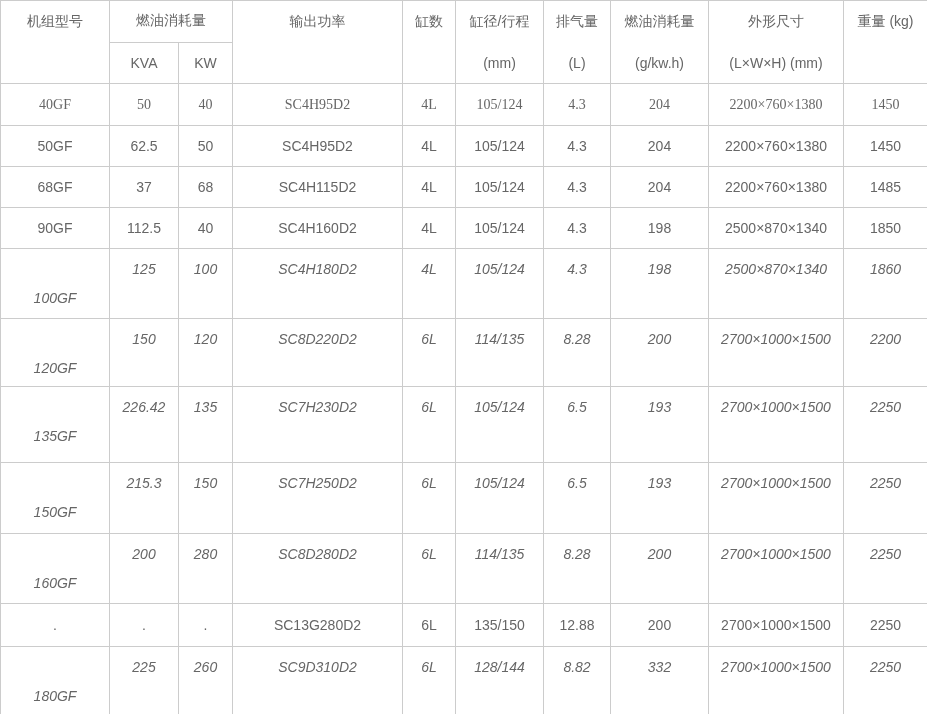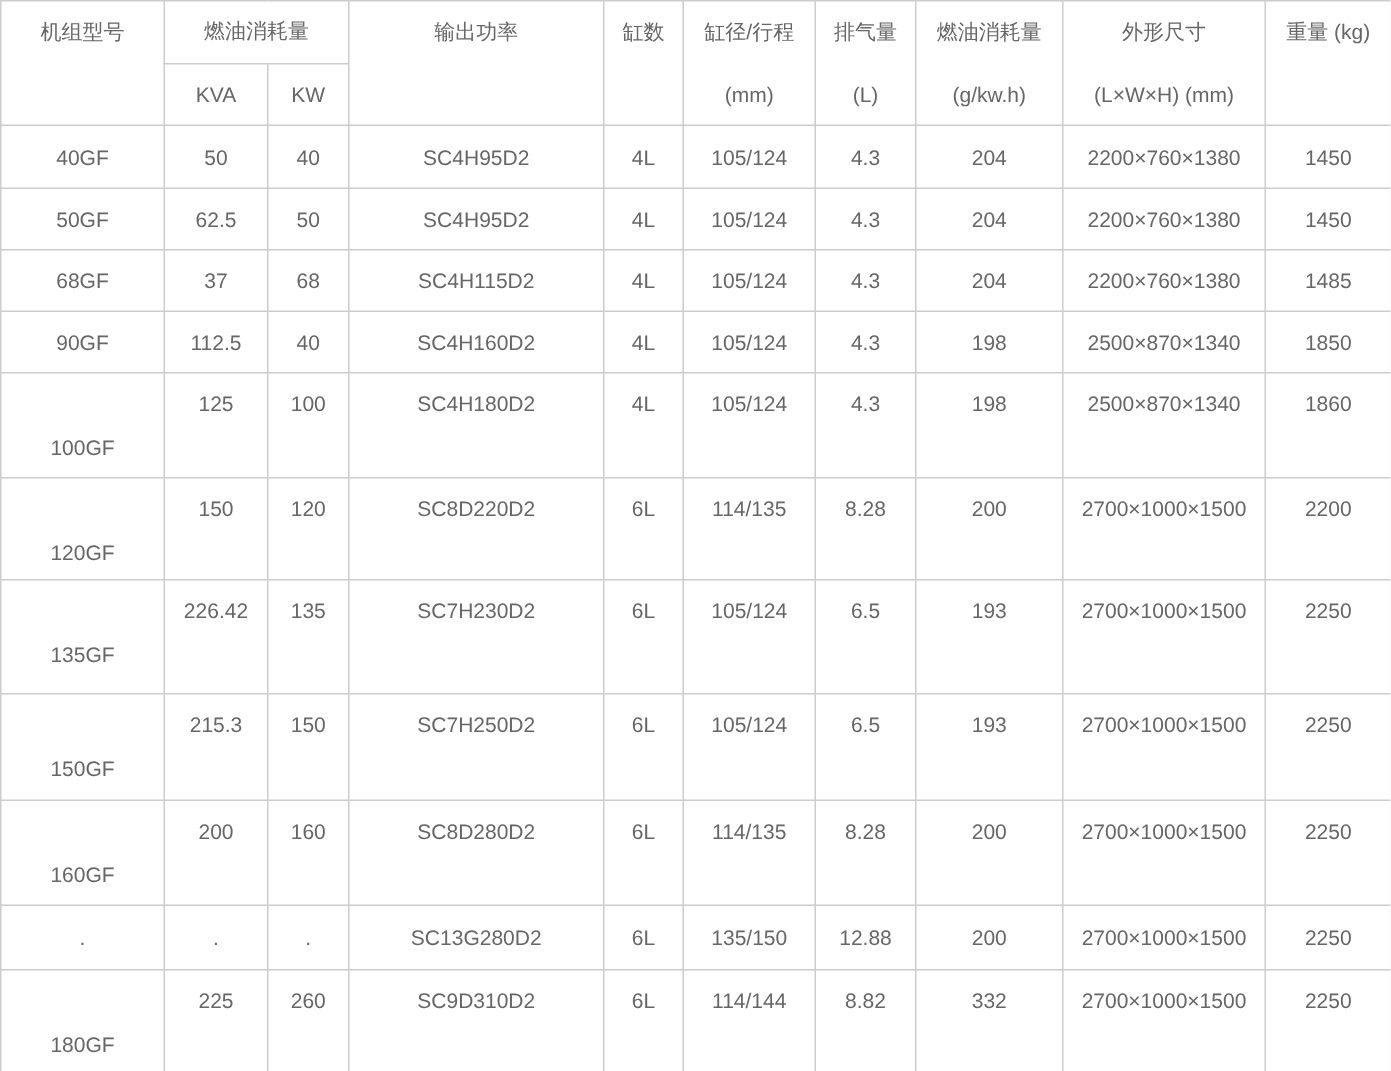--- a/index.html
+++ b/index.html
@@ -48,20 +48,21 @@
     vertical-align: top;
   }
   td.top .ln {
     height: 29px;
     display: flex;
     align-items: center;
     justify-content: center;
   }
   td.top .stack {
     padding-top: 5px;
+    font-style: italic;
   }
 </style>
 </head>
 <body>
 
 <div class="page">
   <table>
     <colgroup>
       <col style="width:109px">
       <col style="width:69px">
@@ -109,21 +110,21 @@
           <div class="hl">重量 (kg)</div>
           <div class="hl"></div>
         </th>
       </tr>
       <tr style="height:41px">
         <th>KVA</th>
         <th>KW</th>
       </tr>
     </thead>
     <tbody>
-        <tr style="height: 42px;">
+        <tr style="height: 42px; font-family: Liberation Serif, serif;">
           <td>40GF</td>
           <td>50</td>
           <td>40</td>
           <td>SC4H95D2</td>
           <td>4L</td>
           <td>105/124</td>
           <td>4.3</td>
           <td>204</td>
           <td>2200×760×1380</td>
           <td>1450</td>
@@ -420,21 +421,21 @@
             </div>
           </td>
           <td class="top">
             <div class="stack">
               <div class="ln">200</div>
               <div class="ln"></div>
             </div>
           </td>
           <td class="top">
             <div class="stack">
-              <div class="ln">160</div>
+              <div class="ln">280</div>
               <div class="ln"></div>
             </div>
           </td>
           <td class="top">
             <div class="stack">
               <div class="ln">SC8D280D2</div>
               <div class="ln"></div>
             </div>
           </td>
           <td class="top">
@@ -512,21 +513,21 @@
             </div>
           </td>
           <td class="top">
             <div class="stack">
               <div class="ln">6L</div>
               <div class="ln"></div>
             </div>
           </td>
           <td class="top">
             <div class="stack">
-              <div class="ln">114/144</div>
+              <div class="ln">128/144</div>
               <div class="ln"></div>
             </div>
           </td>
           <td class="top">
             <div class="stack">
               <div class="ln">8.82</div>
               <div class="ln"></div>
             </div>
           </td>
           <td class="top">

